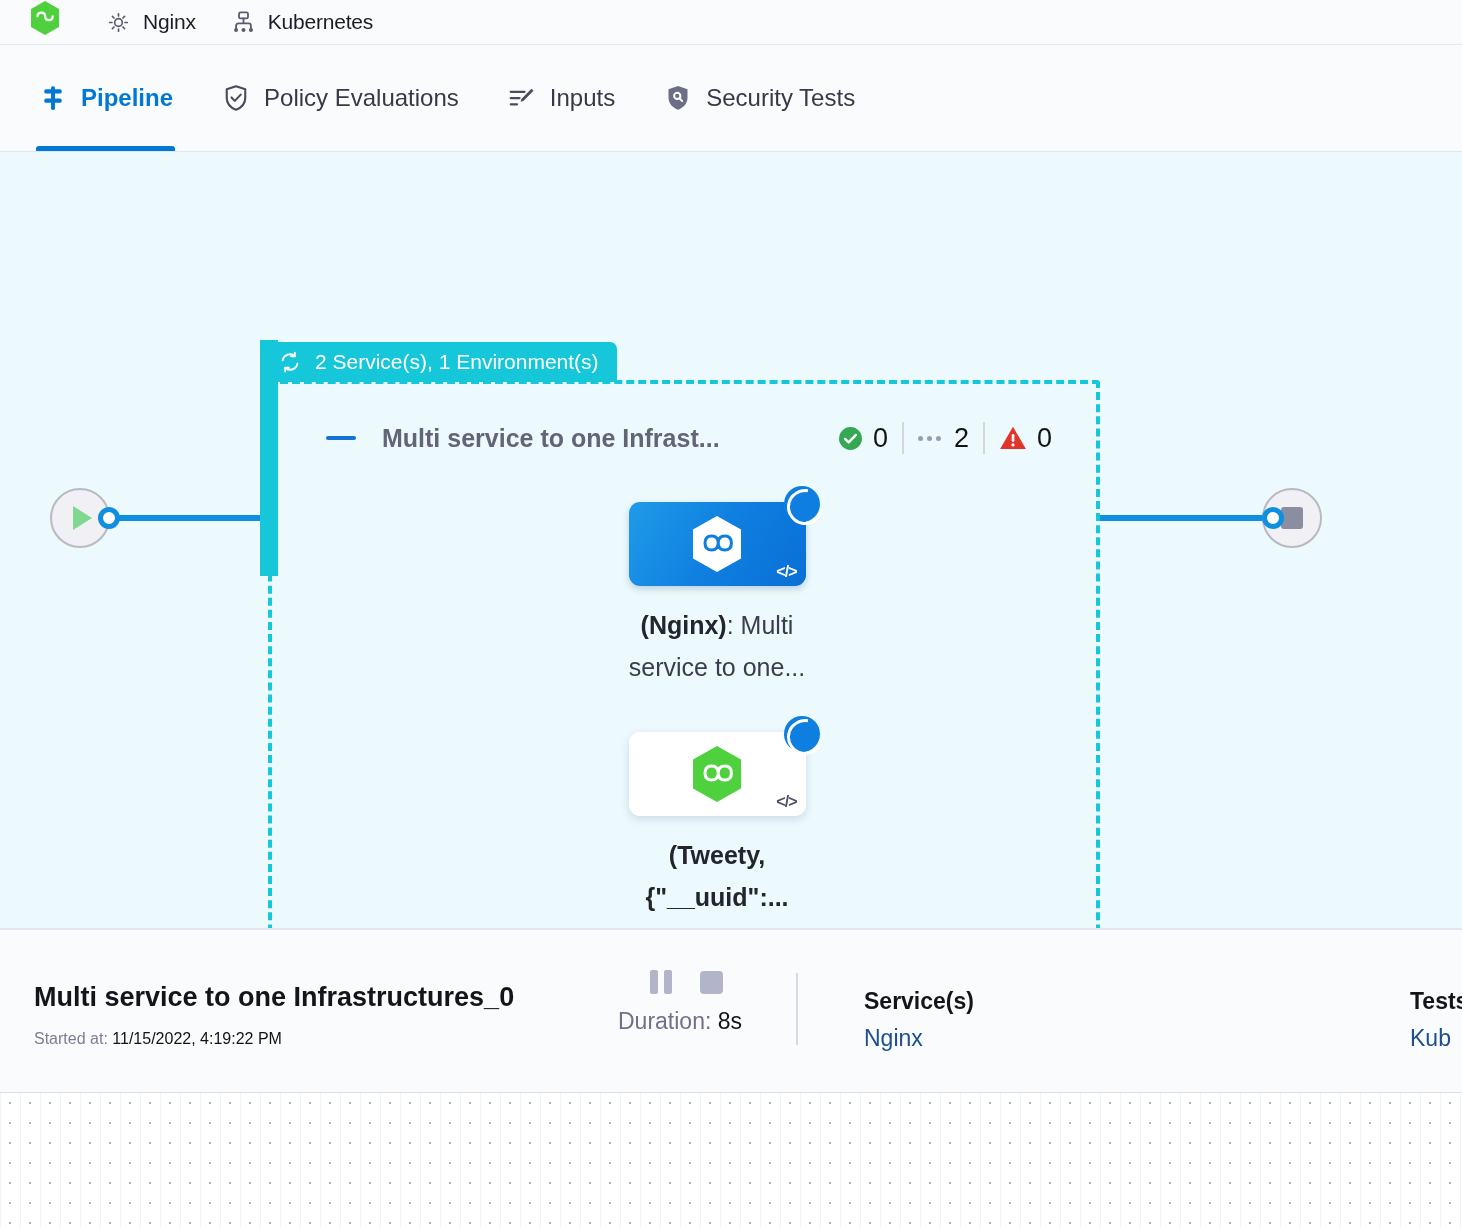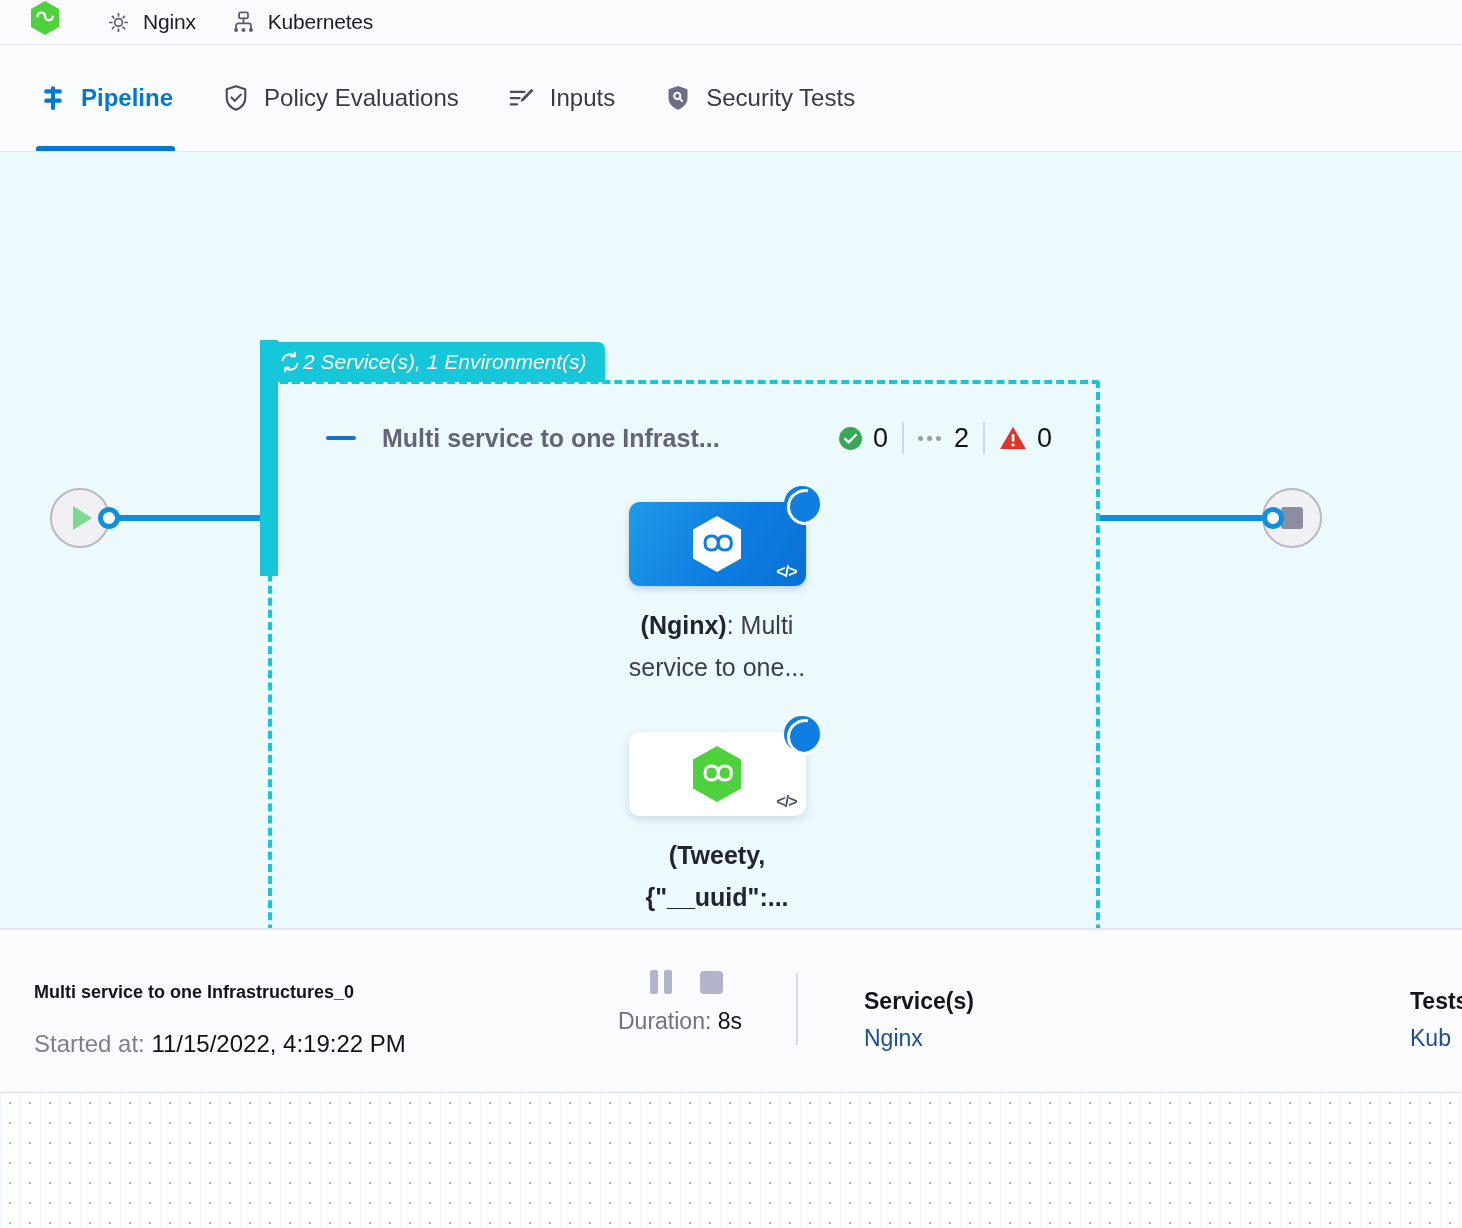--- a/index.html
+++ b/index.html
@@ -93,23 +93,23 @@
   
   .teal-bar {
     position: absolute; left: 260px; top: 188px;
     width: 18px; height: 236px; background: #16c6d9;
   }
   
   .group-label {
     position: absolute; left: 261px; top: 190px;
     height: 40px; background: #16c6d9;
     border-radius: 7px 7px 0 0;
-    display: flex; align-items: center; gap: 1px;
+    display: flex; align-items: center; gap: 13px;
     padding: 0 18px 0 17px;
-    color: #ffffff; white-space: nowrap; font-style: italic;
+    color: #ffffff; white-space: nowrap;
   }
   .group-label-text { font-size: 21px; font-weight: 400; }
   .loop-ic { width: 24px; height: 24px; flex: none; }
 
   
   .stage-box {
     position: absolute; left: 268px; top: 228px;
     width: 832px; height: 625px;
     border: 4px dashed #16c6d9;
     border-radius: 4px;
@@ -191,25 +191,25 @@
   
   .detailbar {
     position: absolute; left: 0; top: 928px; width: 1462px; height: 165px;
     background: #fafbfd;
     border-top: 2px solid #e4e6ef;
     border-bottom: 1px solid #dcdeea;
     overflow: hidden;
   }
   .db-title {
     position: absolute; left: 34px; top: 52px;
-    font-size: 18px; font-weight: 700; color: #14151c; white-space: nowrap;
+    font-size: 27px; font-weight: 700; color: #14151c; white-space: nowrap;
   }
   .db-sub {
     position: absolute; left: 34px; top: 100px;
-    font-size: 24px; color: #121319; white-space: nowrap; text-align: right;
+    font-size: 16px; color: #121319; white-space: nowrap; text-align: right;
   }
   .db-sub .muted { color: #7c7e92; }
   .exec-icons {
     position: absolute; left: 650px; top: 970px;
     display: flex; align-items: center; gap: 28px;
   }
   .pause-ic { display: flex; gap: 6px; }
   .pause-ic span { width: 8px; height: 24px; background: #b2b5c9; border-radius: 2px; display: block; }
   .stop-ic { width: 23px; height: 23px; background: #b2b5c9; border-radius: 4px; }
 

